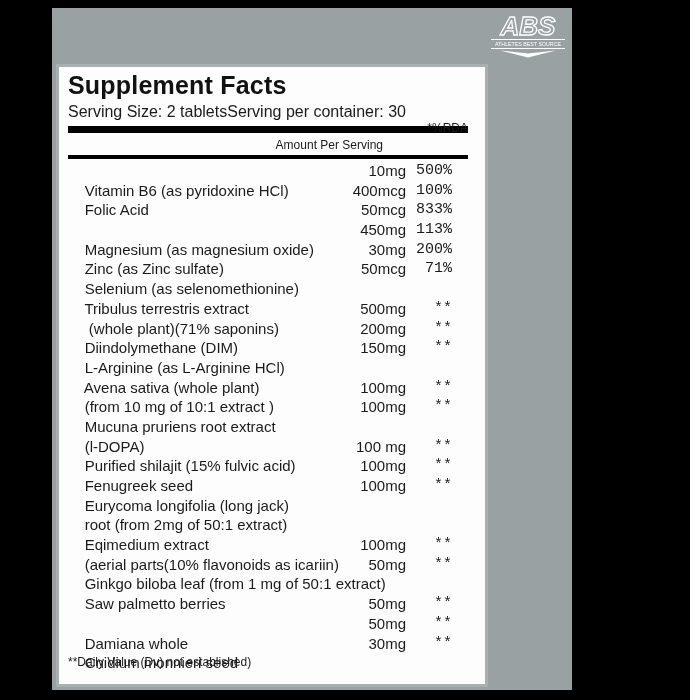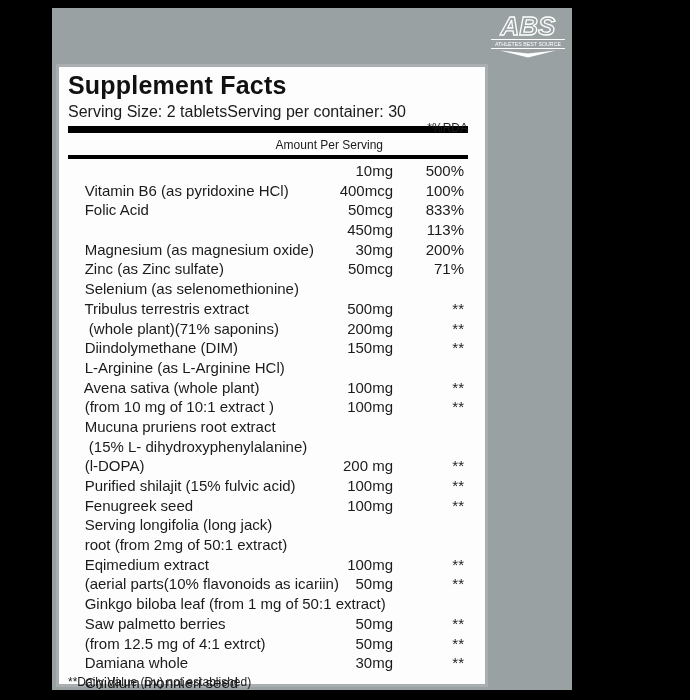--- a/index.html
+++ b/index.html
@@ -64,22 +64,22 @@
 
   .rows { margin-top: 2px; }
 
   .s-row {
     position: relative;
     height: 19.7px;
     line-height: 19.7px;
     font-size: 15px;
     white-space: pre;
   }
-  .s-row .row-amount { position: absolute; right: 75px; top: 0; }
-  .s-row .row-rda    { position: absolute; right: 4px;    top: 0; }
+  .s-row .row-amount { position: absolute; right: 62px; top: 0; }
+  .s-row .row-rda    { position: absolute; right: 16px;    top: 0; font-family: Liberation Mono, monospace; }
 
   .footnote-row {
     position: relative;
     height: 19.7px;
     line-height: 19.7px;
     font-size: 12px;
     white-space: pre;
   }
 </style>
 </head>
@@ -185,46 +185,41 @@
     <span class="row-amount">100mg</span>
     <span class="row-rda">**</span>
   </div>
 
   <div class="s-row">
     <span class="row-name">Mucuna pruriens root extract</span>
     <span class="row-amount">100mg</span>
     <span class="row-rda">**</span>
   </div>
 
-  <div class="s-row">
-    <span class="row-name"> (15% L- dihydroxyphenylalanine)</span>
-    <span class="row-amount"></span>
-    <span class="row-rda"></span>
-  </div>
 
   <div class="s-row">
     <span class="row-name">(l-DOPA)</span>
     <span class="row-amount"></span>
     <span class="row-rda"></span>
   </div>
 
   <div class="s-row">
     <span class="row-name">Purified shilajit (15% fulvic acid)</span>
-    <span class="row-amount">200 mg</span>
+    <span class="row-amount">100 mg</span>
     <span class="row-rda">**</span>
   </div>
 
   <div class="s-row">
     <span class="row-name">Fenugreek seed</span>
     <span class="row-amount">100mg</span>
     <span class="row-rda">**</span>
   </div>
 
   <div class="s-row">
-    <span class="row-name">Serving longifolia (long jack)</span>
+    <span class="row-name">Eurycoma longifolia (long jack)</span>
     <span class="row-amount">100mg</span>
     <span class="row-rda">**</span>
   </div>
 
   <div class="s-row">
     <span class="row-name">root (from 2mg of 50:1 extract)</span>
     <span class="row-amount"></span>
     <span class="row-rda"></span>
   </div>
 
@@ -246,21 +241,20 @@
     <span class="row-rda">**</span>
   </div>
 
   <div class="s-row">
     <span class="row-name">Saw palmetto berries</span>
     <span class="row-amount"></span>
     <span class="row-rda"></span>
   </div>
 
   <div class="s-row">
-    <span class="row-name">(from 12.5 mg of 4:1 extrct)</span>
     <span class="row-amount">50mg</span>
     <span class="row-rda">**</span>
   </div>
 
   <div class="s-row">
     <span class="row-name">Damiana whole</span>
     <span class="row-amount">50mg</span>
     <span class="row-rda">**</span>
   </div>
 

